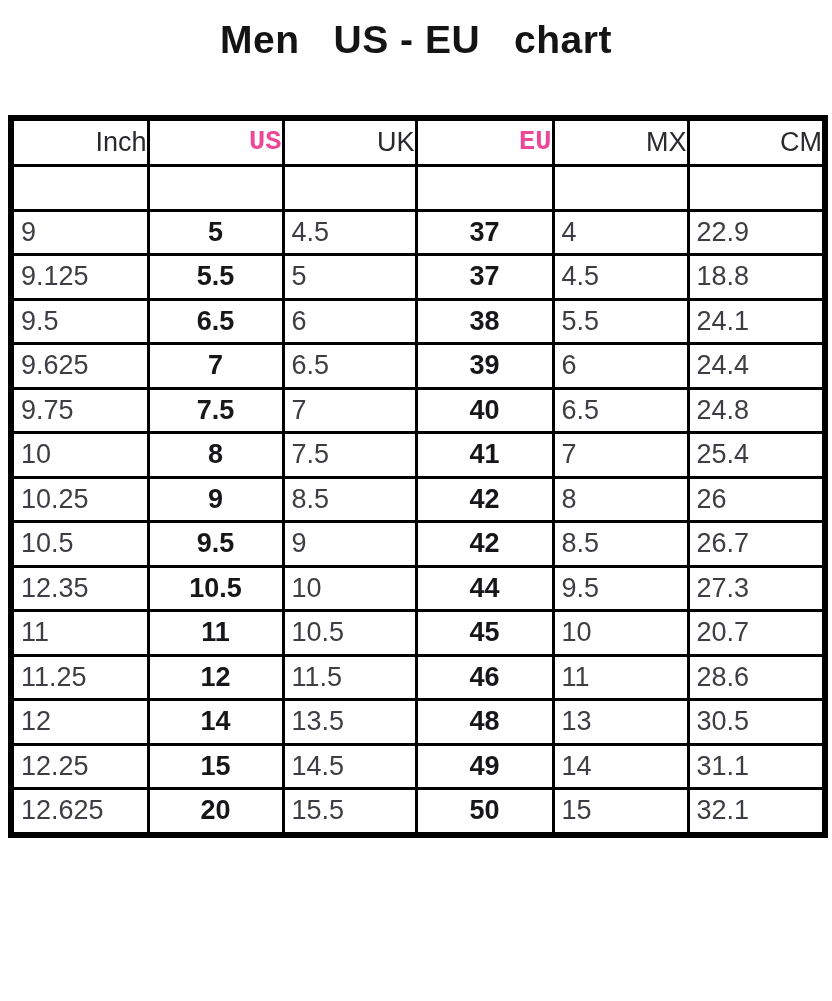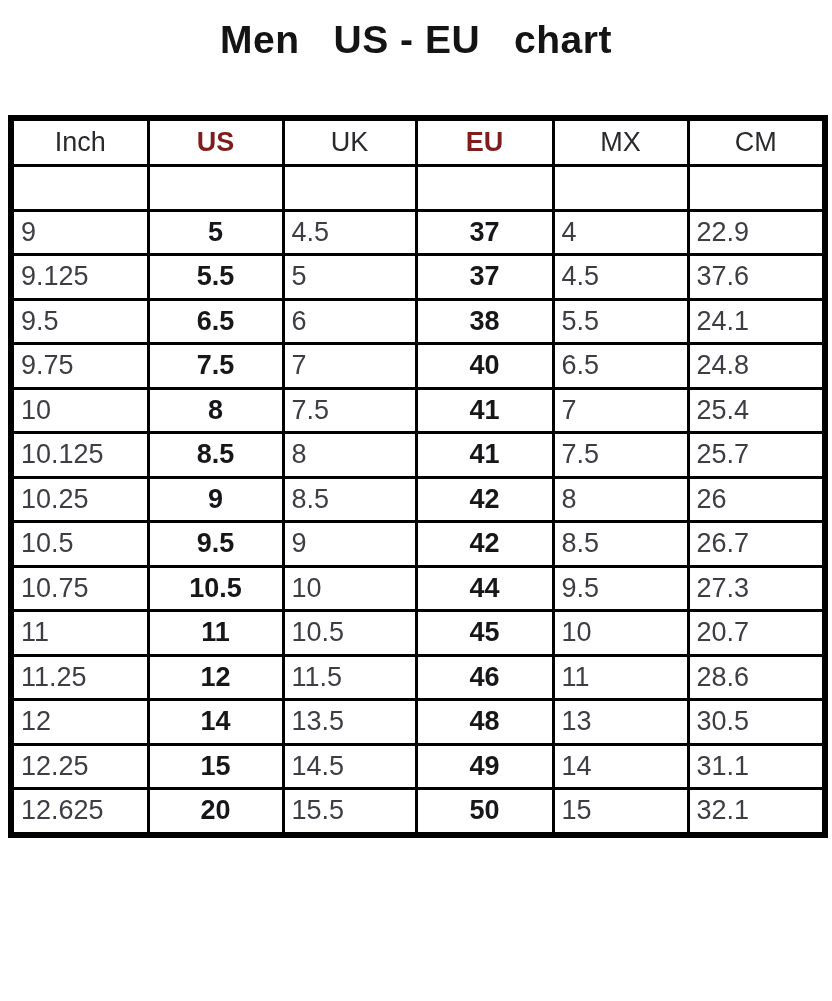--- a/index.html
+++ b/index.html
@@ -46,27 +46,28 @@
     font-size: 27px;
     line-height: 1;
     overflow: hidden;
     white-space: nowrap;
     padding: 0;
   }
   
   table.size-chart th {
     height: 43px;
     font-weight: normal;
-    text-align: center;
+    text-align: right;
     color: #2a2a2e;
   }
   table.size-chart th.col-us,
   table.size-chart th.col-eu {
     font-weight: bold;
-    color: #7f1d1d;
+    color: #ec4899;
+    font-family: Liberation Mono, monospace;
   }
   
   table.size-chart td {
     color: #3d3d44;
     text-align: left;
     padding-left: 7px;
   }
   
   table.size-chart td.col-us,
   table.size-chart td.col-eu {
@@ -117,72 +118,72 @@
           <td class="col-eu">37</td>
           <td class="col-mx">4</td>
           <td class="col-cm">22.9</td>
         </tr>
         <tr>
           <td class="col-inch">9.125</td>
           <td class="col-us">5.5</td>
           <td class="col-uk">5</td>
           <td class="col-eu">37</td>
           <td class="col-mx">4.5</td>
-          <td class="col-cm">37.6</td>
+          <td class="col-cm">18.8</td>
         </tr>
         <tr>
           <td class="col-inch">9.5</td>
           <td class="col-us">6.5</td>
           <td class="col-uk">6</td>
           <td class="col-eu">38</td>
           <td class="col-mx">5.5</td>
           <td class="col-cm">24.1</td>
         </tr>
         <tr>
+          <td class="col-inch">9.625</td>
+          <td class="col-us">7</td>
+          <td class="col-uk">6.5</td>
+          <td class="col-eu">39</td>
+          <td class="col-mx">6</td>
+          <td class="col-cm">24.4</td>
+        </tr>
+        <tr>
           <td class="col-inch">9.75</td>
           <td class="col-us">7.5</td>
           <td class="col-uk">7</td>
           <td class="col-eu">40</td>
           <td class="col-mx">6.5</td>
           <td class="col-cm">24.8</td>
         </tr>
         <tr>
           <td class="col-inch">10</td>
           <td class="col-us">8</td>
           <td class="col-uk">7.5</td>
           <td class="col-eu">41</td>
           <td class="col-mx">7</td>
           <td class="col-cm">25.4</td>
         </tr>
         <tr>
-          <td class="col-inch">10.125</td>
-          <td class="col-us">8.5</td>
-          <td class="col-uk">8</td>
-          <td class="col-eu">41</td>
-          <td class="col-mx">7.5</td>
-          <td class="col-cm">25.7</td>
-        </tr>
-        <tr>
           <td class="col-inch">10.25</td>
           <td class="col-us">9</td>
           <td class="col-uk">8.5</td>
           <td class="col-eu">42</td>
           <td class="col-mx">8</td>
           <td class="col-cm">26</td>
         </tr>
         <tr>
           <td class="col-inch">10.5</td>
           <td class="col-us">9.5</td>
           <td class="col-uk">9</td>
           <td class="col-eu">42</td>
           <td class="col-mx">8.5</td>
           <td class="col-cm">26.7</td>
         </tr>
         <tr>
-          <td class="col-inch">10.75</td>
+          <td class="col-inch">12.35</td>
           <td class="col-us">10.5</td>
           <td class="col-uk">10</td>
           <td class="col-eu">44</td>
           <td class="col-mx">9.5</td>
           <td class="col-cm">27.3</td>
         </tr>
         <tr>
           <td class="col-inch">11</td>
           <td class="col-us">11</td>
           <td class="col-uk">10.5</td>

